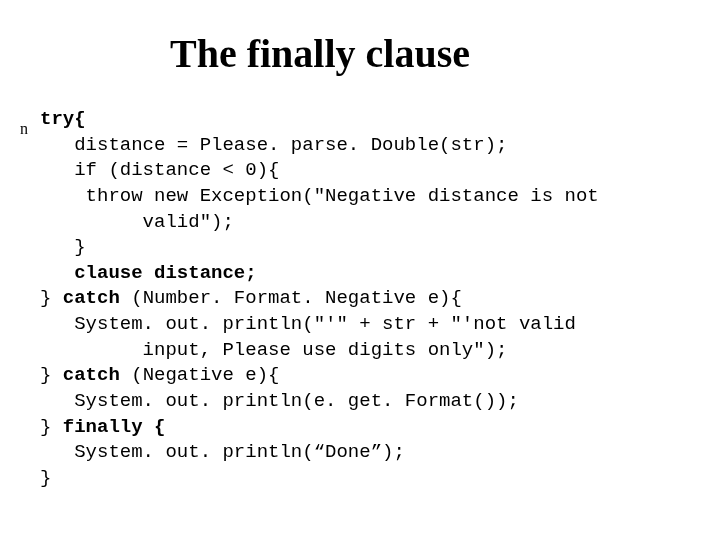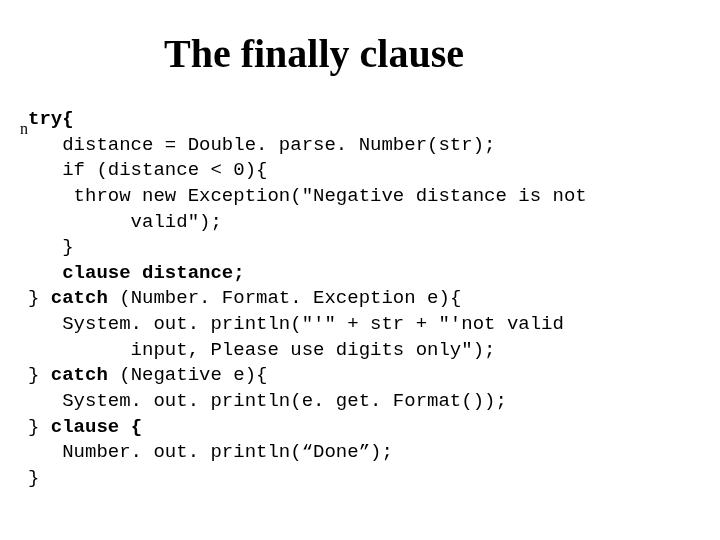--- a/index.html
+++ b/index.html
@@ -9,21 +9,21 @@
     height: 540px;
     background: #ffffff;
     font-family: "Times New Roman", Times, serif;
     color: #000;
     overflow: hidden;
   }
   .slide {
     width: 640px;
     height: 540px;
     box-sizing: border-box;
-    padding: 20px 40px 30px 28px;
+    padding: 20px 40px 30px 40px;
     position: relative;
   }
   .title {
     text-align: center;
     font-size: 40px;
     font-weight: bold;
     margin: 10px 0 30px 0;
   }
   .code {
     font-family: "Courier New", Courier, monospace;
@@ -41,27 +41,27 @@
     color: #000;
   }
 </style>
 </head>
 <body>
 
 <div class="slide">
   <div class="title">The finally clause</div>
   <div class="bullet">n</div>
   <div class="code"><span class="kw">try{</span>
-<span>   distance = Double. parse. Number(str);</span>
+<span>   distance = Please. parse. Double(str);</span>
 <span>   if (distance &lt; 0){</span>
 <span>    throw new Exception("Negative distance is not</span>
 <span>         valid");</span>
 <span>   }</span>
 <span class="kw">   clause distance;</span>
-<span>} </span><span class="kw">catch</span><span> (Number. Format. Exception e){</span>
+<span>} </span><span class="kw">catch</span><span> (Number. Format. Negative e){</span>
 <span>   System. out. println("'" + str + "'not valid</span>
 <span>         input, Please use digits only");</span>
 <span>} </span><span class="kw">catch</span><span> (Negative e){</span>
 <span>   System. out. println(e. get. Format());</span>
-<span>} </span><span class="kw">clause {</span>
-<span>   Number. out. println(“Done”);</span>
+<span>} </span><span class="kw">finally {</span>
+<span>   System. out. println(“Done”);</span>
 <span>}</span></div>
 </div>
 
 </body></html>

